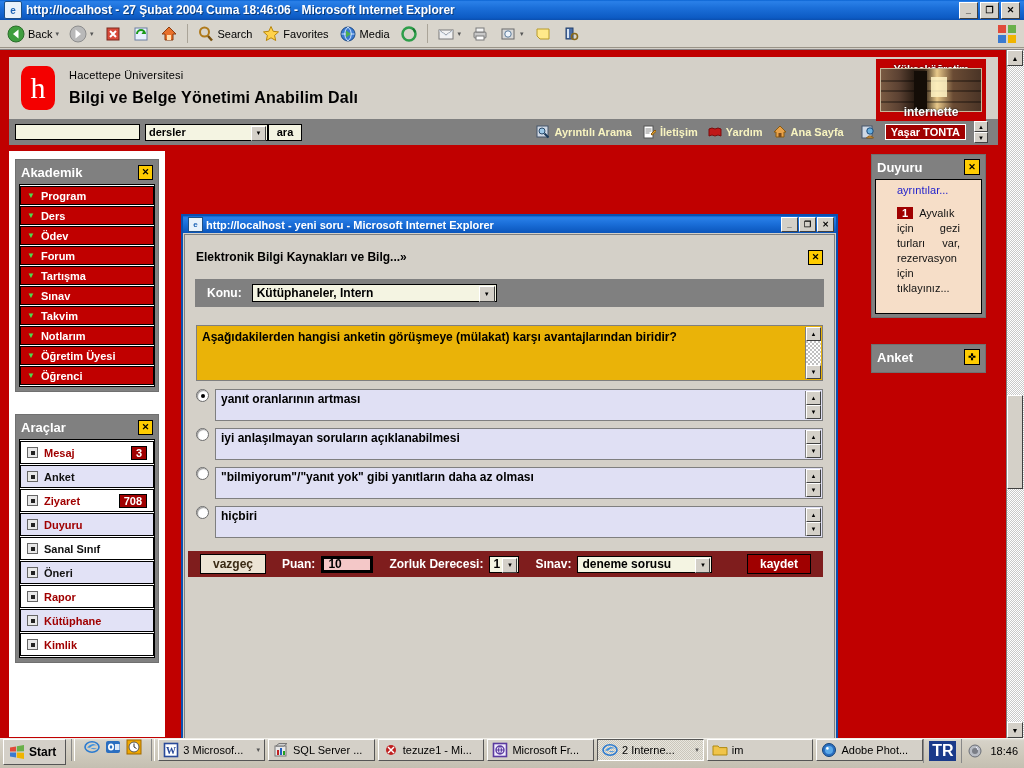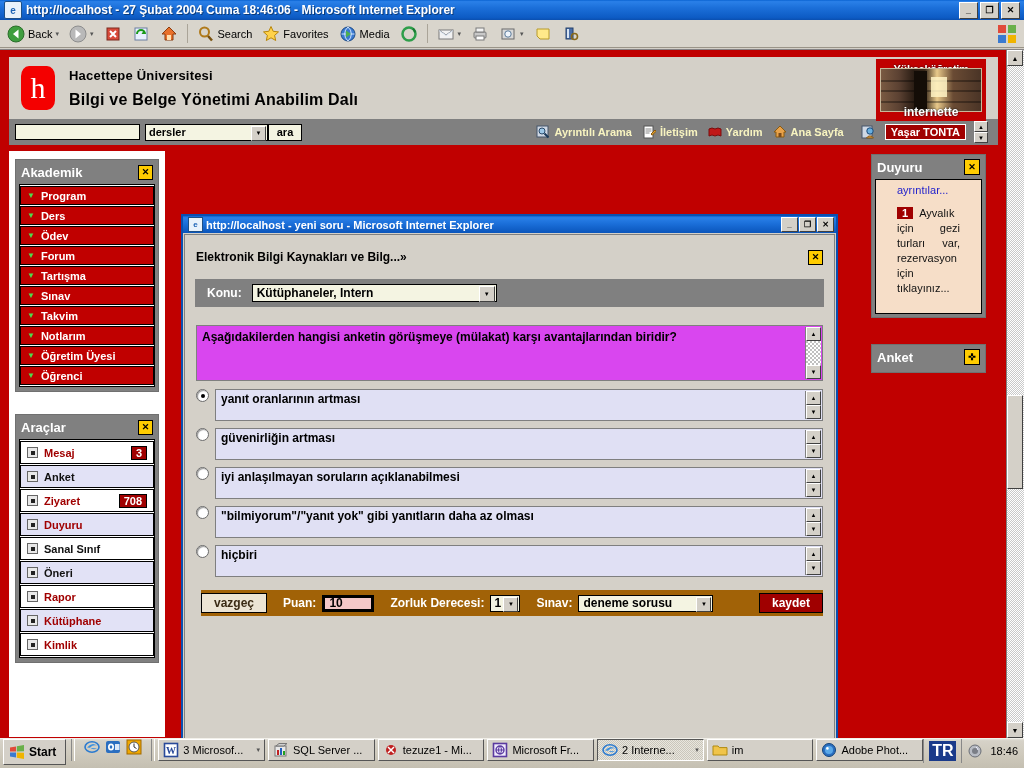--- a/index.html
+++ b/index.html
@@ -61,21 +61,21 @@
     position:absolute;left:0;top:0;width:100%;height:62px;background:#d4d0c8;
     display:flex;align-items:center;box-sizing:border-box;
   }
   .h-logo{
     width:34px;height:44px;margin:0 14px 0 12px;flex:none;
     background:#f40000;border-radius:8px/10px;position:relative;
     display:flex;align-items:center;justify-content:center;
     color:#fff;font-family:"Liberation Serif",serif;font-size:30px;line-height:1;
   }
   .h-texts{display:flex;flex-direction:column;gap:8px;}
-  .h-l1{font-size:13px;color:#000;font-weight:bold;letter-spacing:.2px;}
+  .h-l1{font-size:11px;color:#000;font-weight:normal;letter-spacing:.2px;}
   .h-l2{font-size:16px;color:#000;font-weight:bold;letter-spacing:.2px;}
   .navbar{
     position:absolute;left:0;top:62px;width:100%;height:26px;background:#808080;
     display:flex;align-items:center;padding:0 6px;box-sizing:border-box;
   }
   .srch-input{
     width:125px;height:16px;background:#f4f4e2;border:1px solid #000;
     font-family:"Liberation Sans",sans-serif;font-size:11px;box-sizing:border-box;padding:0 2px;
   }
   .srch-select{
@@ -166,42 +166,42 @@
   .konu-bar{margin:0 10px;height:28px;background:#808080;display:flex;align-items:center;padding:0 12px;box-sizing:border-box;}
   .konu-lbl{color:#fff;font-size:12px;font-weight:bold;margin-right:10px;}
   .konu-sel{
     width:245px;height:18px;background:#f4f4e2;border:1px solid #000;position:relative;
     display:flex;align-items:center;padding-left:4px;box-sizing:border-box;font-size:12px;font-weight:bold;
   }
   .konu-sel .sel-arrow{width:14px;height:14px;top:1px;}
 
   .q-area{margin:18px 11px 0 11px;}
   .q-box{
-    height:56px;background:#d946ef;border:1px solid #7f7f7f;position:relative;box-sizing:border-box;
+    height:56px;background:#eab308;border:1px solid #7f7f7f;position:relative;box-sizing:border-box;
     padding:4px 20px 4px 5px;font-size:12px;font-weight:bold;color:#000;line-height:15px;overflow:hidden;
   }
   .vsb{position:absolute;right:1px;top:1px;bottom:1px;width:15px;background:#d4d0c8;
     border-left:1px solid #808080;display:flex;flex-direction:column;justify-content:space-between;}
   .vsb .ar{height:14px;background:#d4d0c8;border:1px solid #fff;border-right-color:#404040;border-bottom-color:#404040;
     display:flex;align-items:center;justify-content:center;font-size:6px;color:#000;box-sizing:border-box;}
   .vsb .track{flex:1;background:
     repeating-conic-gradient(#fff 0% 25%, #c0c0c0 0% 50%) 0 0/4px 4px;}
 
   .opts{margin:8px 11px 0 11px;display:flex;flex-direction:column;gap:7px;}
   .opt{display:flex;gap:6px;}
   .radio{width:11px;height:11px;border:1px solid #6b6b6b;border-radius:50%;background:#fff;flex:none;
     display:flex;align-items:center;justify-content:center;box-shadow:inset 1px 1px 1px #999;}
   .radio i{width:4px;height:4px;border-radius:50%;background:#000;display:none;}
   .radio.on i{display:block;}
   .opt-box{
     flex:1;height:32px;background:#e0e0f4;border:1px solid #7f7f7f;position:relative;box-sizing:border-box;
     padding:2px 20px 2px 5px;font-size:12px;font-weight:bold;color:#000;overflow:hidden;
   }
 
-  .footbar{margin:13px 11px 0 16px;height:26px;background:#a16207;display:flex;align-items:center;padding:0 0;box-sizing:border-box;gap:0;}
+  .footbar{margin:13px 11px 0 3px;height:26px;background:#7f1d1d;display:flex;align-items:center;padding:0 12px;box-sizing:border-box;gap:0;}
   .btn-vazgec{background:#ece4d4;border:1px solid #000;font-size:12px;font-weight:bold;padding:2px 12px;color:#3a2a14;}
   .f-lbl{color:#fff;font-size:12px;font-weight:bold;margin:0 6px 0 16px;}
   .puan-inp{width:52px;height:17px;background:#f4c8c8;border:3px solid #000000;font-size:12px;font-weight:bold;
     display:flex;align-items:center;padding-left:4px;box-sizing:border-box;color:#000;}
   .zd-sel{width:30px;height:17px;background:#f4f4e2;border:1px solid #000;position:relative;
     display:flex;align-items:center;padding-left:3px;box-sizing:border-box;font-size:12px;font-weight:bold;}
   .zd-sel .sel-arrow{width:13px;height:13px;top:1px;}
   .sinav-sel{width:135px;height:17px;background:#f4f4e2;border:1px solid #000;position:relative;
     display:flex;align-items:center;padding-left:4px;box-sizing:border-box;font-size:12px;font-weight:bold;}
   .sinav-sel .sel-arrow{width:13px;height:13px;top:1px;}
@@ -667,30 +667,20 @@
           </div>
         </div>
 
         <div class="opts">
           <div class="opt">
             <span class="radio on">
                 <i></i>
               </span>
             <div class="opt-box">
               <span>yanıt oranlarının artması</span>
-              <div class="vsb">
-                <div class="ar">▲</div>
-                <div class="ar">▼</div>
-              </div>
-            </div>
-          </div>
-          <div class="opt">
-            <span class="radio"></span>
-            <div class="opt-box">
-              <span>güvenirliğin artması</span>
               <div class="vsb">
                 <div class="ar">▲</div>
                 <div class="ar">▼</div>
               </div>
             </div>
           </div>
           <div class="opt">
             <span class="radio"></span>
             <div class="opt-box">
               <span>iyi anlaşılmayan soruların açıklanabilmesi</span>

